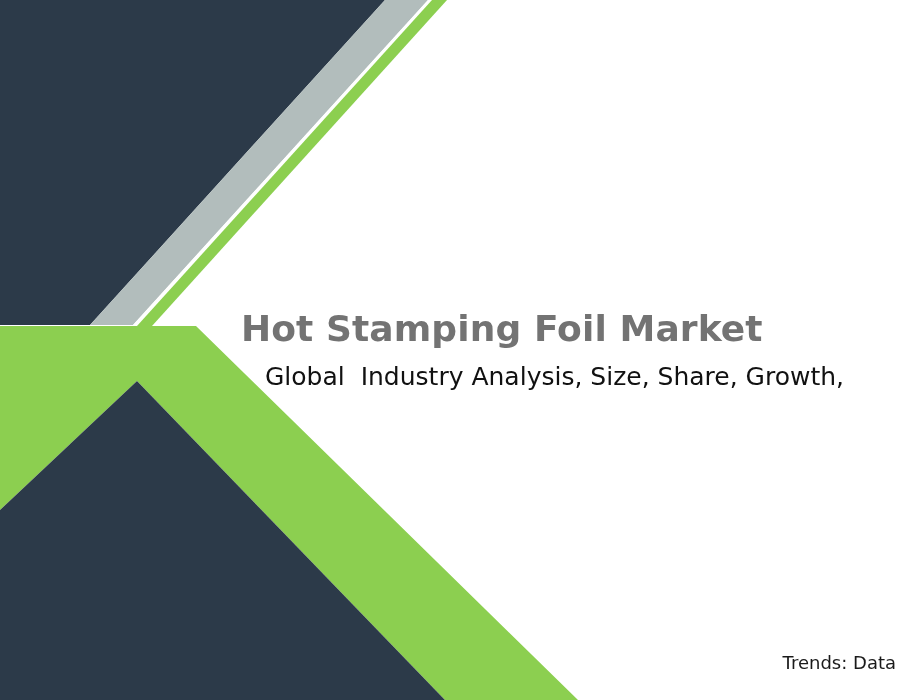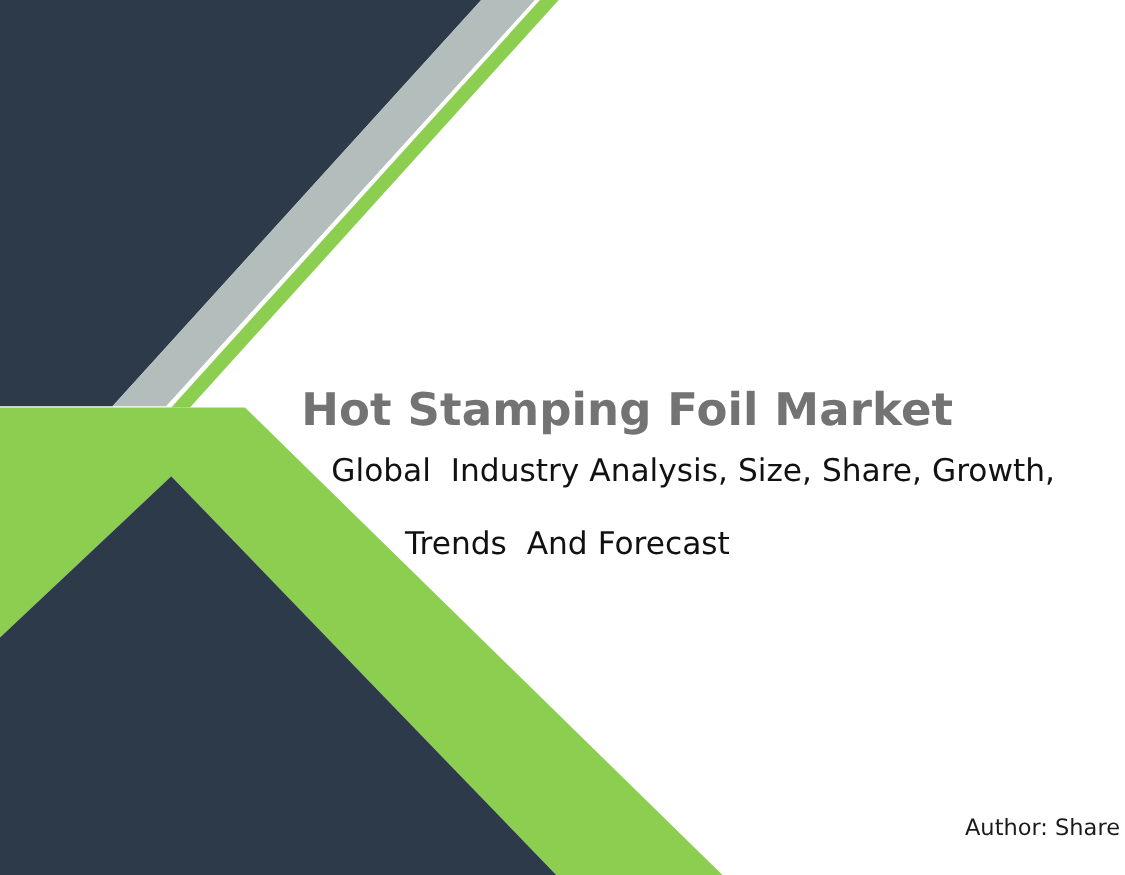--- a/index.html
+++ b/index.html
@@ -106,20 +106,19 @@
     <polygon points="137,381 445,700 0,700 0,510" fill="#2c3a49"></polygon>
 
   </svg>
 
   <div class="content">
 
     <h1 class="title">Hot Stamping Foil Market</h1>
 
     <div class="subtitle">
       <span class="subtitle-line subtitle-line-1">Global  Industry Analysis, Size, Share, Growth,</span>
-      <span class="subtitle-line subtitle-line-2">Trends  And Forecast</span>
     </div>
 
-    <div class="author">Author: Share</div>
+    <div class="author">Trends: Data</div>
 
   </div>
 
 </div>
 
 </body></html>

